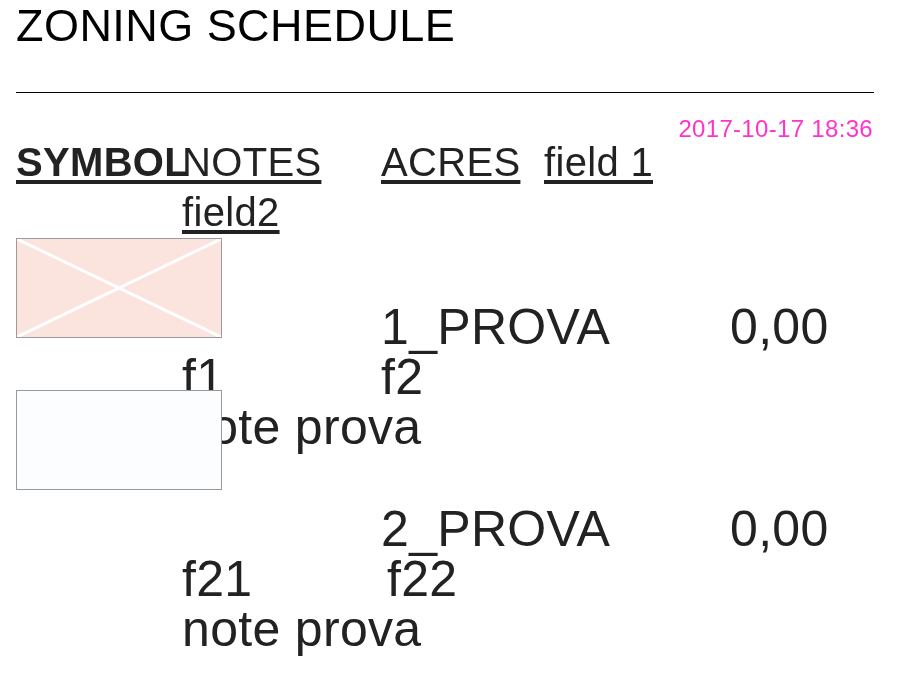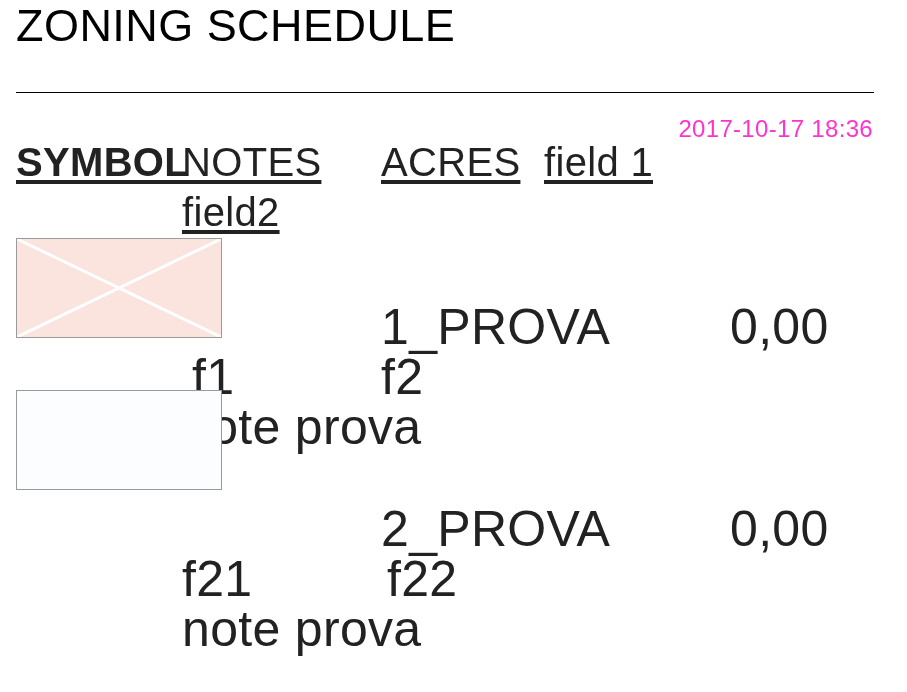--- a/index.html
+++ b/index.html
@@ -74,21 +74,21 @@
       top: 390px;
       background: #fbfdff;
     }
 
     .cell {
       position: absolute;
       font-size: 50px;
     }
     .r1-acres { left: 381px; top: 298px; }
     .r1-val   { left: 730px; top: 298px; }
-    .r1-f1    { left: 192px; top: 348px; }
+    .r1-f1    { left: 182px; top: 348px; }
     .r1-f2    { left: 381px; top: 348px; }
     .r1-note  { left: 182px; top: 398px; }
 
     .r2-acres { left: 381px; top: 500px; }
     .r2-val   { left: 730px; top: 500px; }
     .r2-f21   { left: 182px; top: 550px; }
     .r2-f22   { left: 387px; top: 550px; }
     .r2-note  { left: 182px; top: 600px; }
   </style>
 </head>

